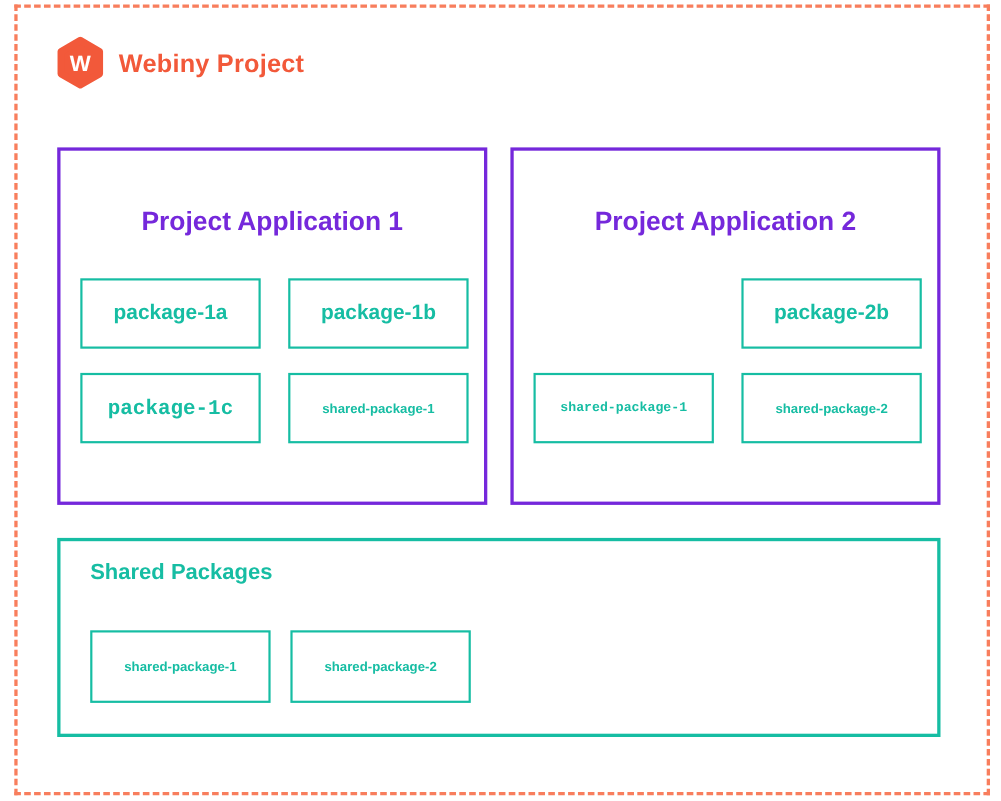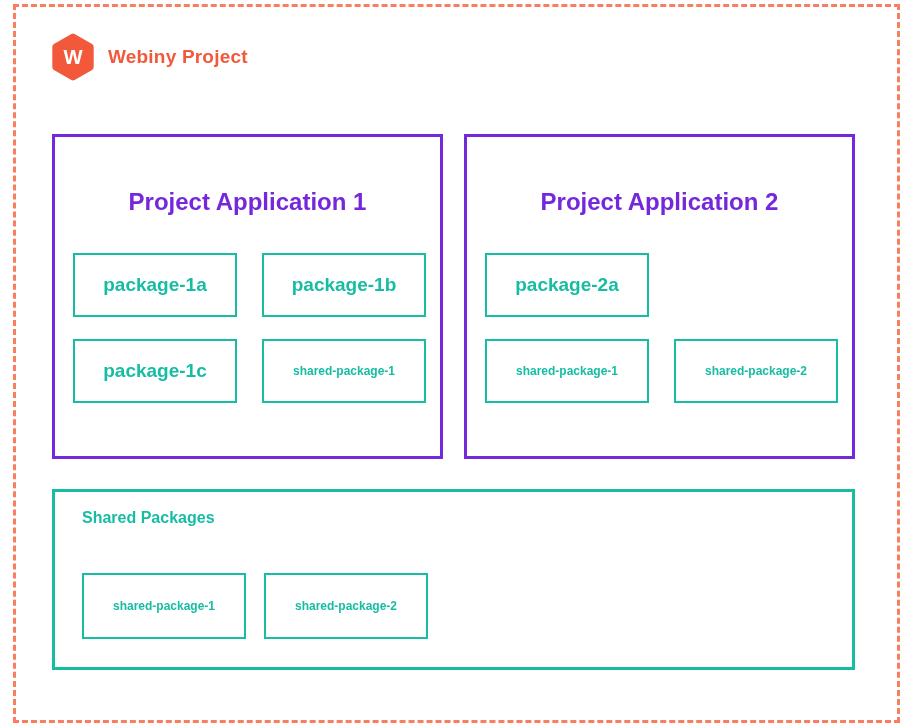--- a/index.html
+++ b/index.html
@@ -35,21 +35,21 @@
     gap:12px;
   }
   .logo{
     width:46px; height:48px;
     color:var(--brand_orange);
     display:block;
   }
   .logo svg{ display:block; width:100%; height:100%; }
   .page-title{
     color:var(--brand_orange);
-    font-size:19px;
+    font-size:23px;
     font-weight:bold;
     letter-spacing:0.2px;
   }
 
   .app-box{
     position:absolute;
     top:134px;
     width:391px;
     height:325px;
     border:3px solid var(--application_purple);
@@ -81,35 +81,35 @@
   .pkg-box .pkg-label{
     color:var(--package_teal);
     font-size:19px;
     font-weight:bold;
     white-space:nowrap;
   }
   .pkg-box.small .pkg-label{ font-size:12px; }
 
   .pos-a{ left:18px;  top:116px; }
   .pos-b{ left:207px; top:116px; }
-  .pos-c{ left:18px;  top:202px; }
+  .pos-c{ left:18px;  top:202px;font-family:Liberation Mono, monospace; }
   .pos-d{ left:207px; top:202px; }
 
   .shared-box{
     position:absolute;
     left:52px; top:489px;
     width:803px; height:181px;
     border:3px solid var(--package_teal);
     background:#ffffff;
   }
   .shared-title{
     position:absolute;
     left:27px; top:17px;
     color:var(--package_teal);
-    font-size:16px;
+    font-size:20px;
     font-weight:bold;
   }
   .shared-box .pkg-box{ height:66px; top:81px; }
   .shared-pos-a{ left:27px; }
   .shared-pos-b{ left:209px; }
 </style>
 </head>
 <body>
 
 <div class="canvas">
@@ -137,22 +137,22 @@
     <div class="pkg-box pos-c">
       <span class="pkg-label">package-1c</span>
     </div>
     <div class="pkg-box pos-d small">
       <span class="pkg-label">shared-package-1</span>
     </div>
   </div>
 
   <div class="app-box app-2">
     <div class="app-title">Project Application 2</div>
-    <div class="pkg-box pos-a">
-      <span class="pkg-label">package-2a</span>
+    <div class="pkg-box pos-b">
+      <span class="pkg-label">package-2b</span>
     </div>
     <div class="pkg-box pos-c small">
       <span class="pkg-label">shared-package-1</span>
     </div>
     <div class="pkg-box pos-d small">
       <span class="pkg-label">shared-package-2</span>
     </div>
   </div>
 
   <div class="shared-box">

